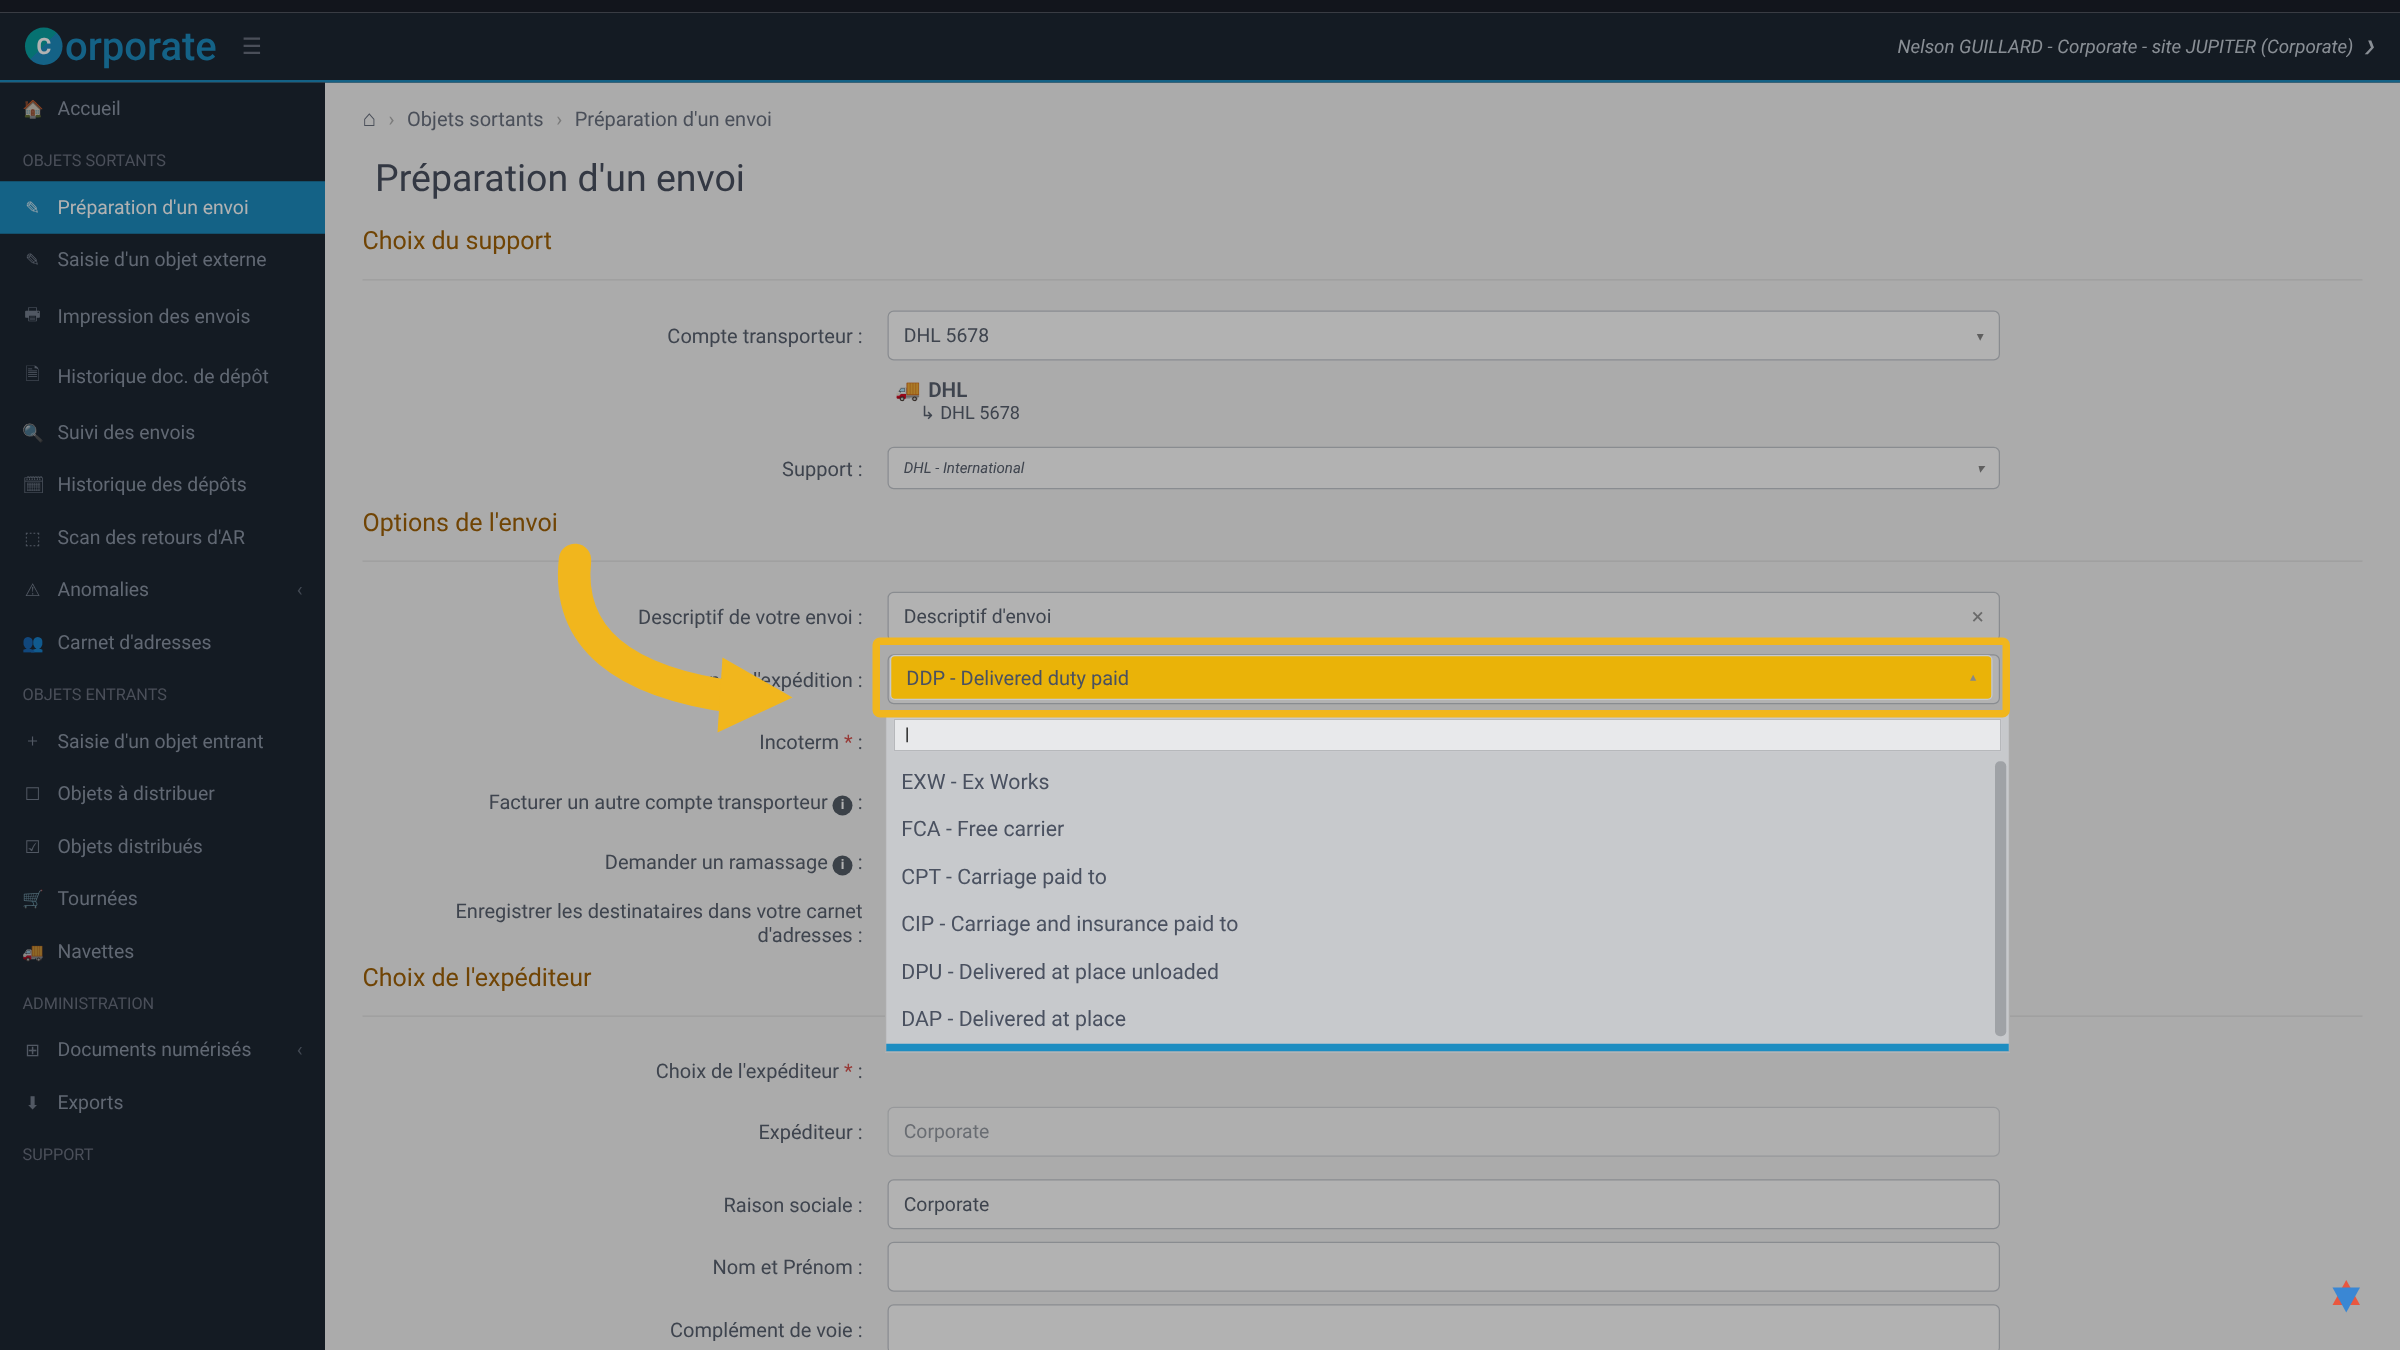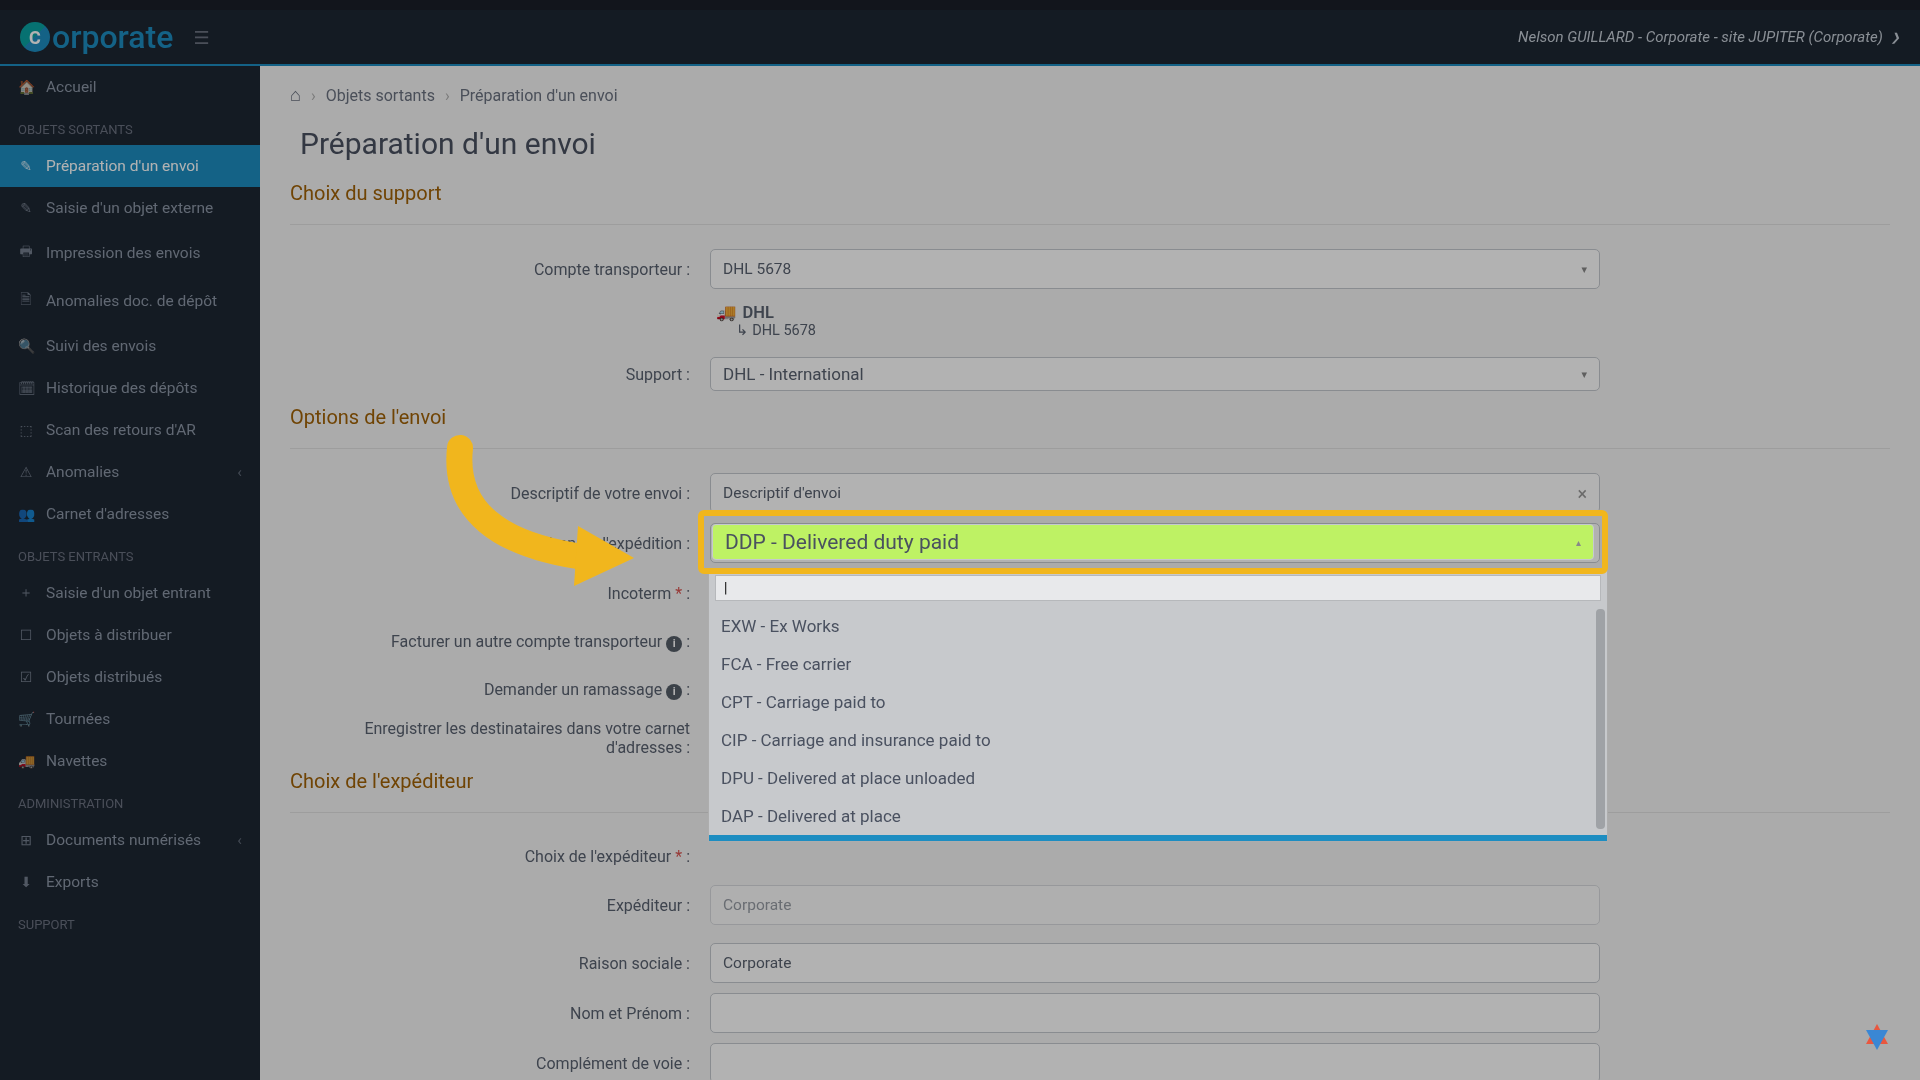--- a/index.html
+++ b/index.html
@@ -34,29 +34,29 @@
 
 .form-row { display: flex; align-items: center; margin-bottom: 10px; min-height: 38px; }
 .form-label { width: 420px; text-align: right; padding-right: 20px; color: #5a6270; font-size: 16px; }
 .form-label .req { color: #d9534f; }
 .form-label .info { display: inline-flex; width: 16px; height: 16px; border-radius: 50%; background: #555e68; color: #fff; font-size: 11px; align-items: center; justify-content: center; font-weight: bold; }
 .form-control-wrap { flex: 1; max-width: 890px; position: relative; }
 .form-control { width: 100%; height: 40px; border: 1px solid #c5c9cf; border-radius: 5px; padding: 0 12px; font-size: 15.5px; color: #5a6270; background: #fff; display: flex; align-items: center; }
 .form-control.select::after { content: "▾"; margin-left: auto; color: #888; font-size: 11px; }
 .form-control.has-clear { position: relative; }
 .clear-x { position: absolute; right: 12px; top: 50%; transform: translateY(-50%); color: #999; font-size: 18px; }
-.form-control.small { height: 34px; font-size: 17px; }
+.form-control.small { height: 34px; font-size: 12px; font-style: italic; }
 
 .carrier-info { padding: 4px 0 6px 6px; color: #5a6270; font-size: 15px; }
 .carrier-info .line1 { font-weight: 600; font-size: 16.5px; display: flex; align-items: center; gap: 6px; }
 .carrier-info .line2 { font-size: 14.5px; padding-left: 20px; display: flex; align-items: center; gap: 4px; }
 
 
 .highlight-box { position: absolute; border: 6px solid #f1b61d; border-radius: 6px; z-index: 100; }
-.dropdown-open { position: absolute; background: #bef264; border: 1px solid #c5c9cf; border-radius: 4px; font-size: 21px; color: #4a5160; z-index: 110; height: 36px; display: flex; align-items: center; padding: 0 12px; cursor: pointer; }
+.dropdown-open { position: absolute; background: #eab308; border: 1px solid #c5c9cf; border-radius: 4px; font-size: 16px; color: #4a5160; z-index: 110; height: 36px; display: flex; align-items: center; padding: 0 12px; cursor: pointer; }
 .dropdown-open::after { content: "▴"; margin-left: auto; color: #888; font-size: 10px; }
 
 .dropdown-panel { position: absolute; background: #c7c9cc; border: 1px solid #adadad; z-index: 90; }
 .dropdown-search { padding: 6px; }
 .dropdown-search input { width: 100%; height: 26px; border: 1px solid #b6b8bb; padding: 0 8px; font-size: 14px; background: #e8e9eb; }
 .dropdown-list { max-height: 230px; overflow-y: auto; }
 .dropdown-option { padding: 9px 12px; font-size: 17px; color: #4a5160; cursor: pointer; }
 .dropdown-option.sel { background: #1d8dc1; height: 6px; padding: 0; }
 .dropdown-scrollbar { position: absolute; right: 2px; top: 40px; bottom: 12px; width: 9px; background: #9fa2a6; border-radius: 4px; }
 
@@ -97,21 +97,21 @@
       <div class="sidebar-item">
         <span class="sicon">✎</span>
         <span>Saisie d'un objet externe</span>
       </div>
       <div class="sidebar-item">
         <span class="sicon">🖶</span>
         <span>Impression des envois</span>
       </div>
       <div class="sidebar-item">
         <span class="sicon">🗎</span>
-        <span>Anomalies doc. de dépôt</span>
+        <span>Historique doc. de dépôt</span>
       </div>
       <div class="sidebar-item">
         <span class="sicon">🔍</span>
         <span>Suivi des envois</span>
       </div>
       <div class="sidebar-item">
         <span class="sicon">🗓</span>
         <span>Historique des dépôts</span>
       </div>
       <div class="sidebar-item">

